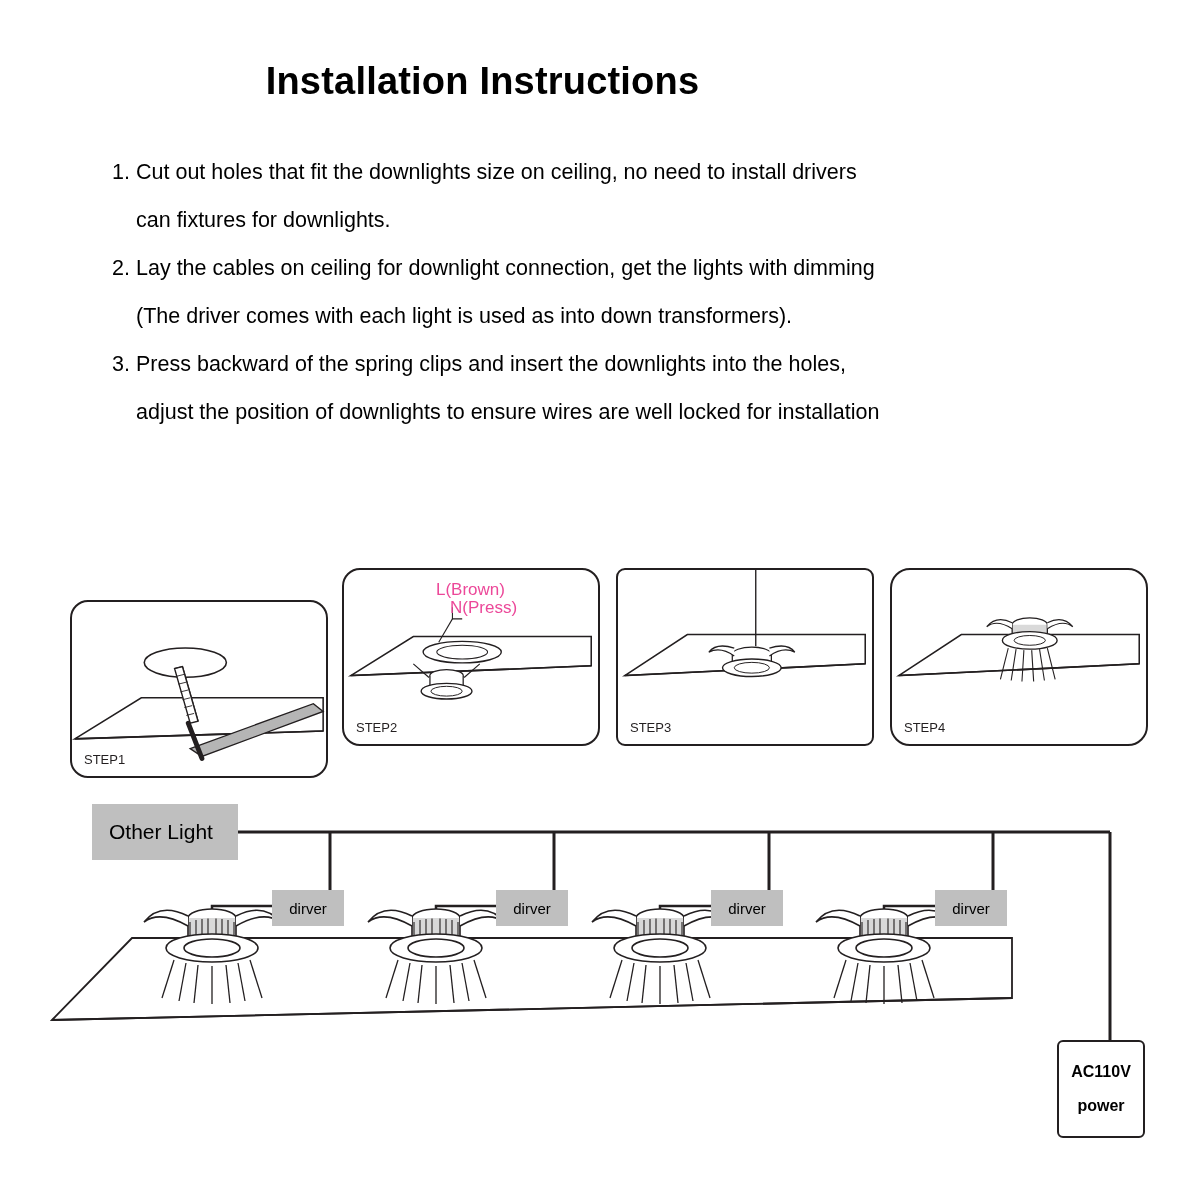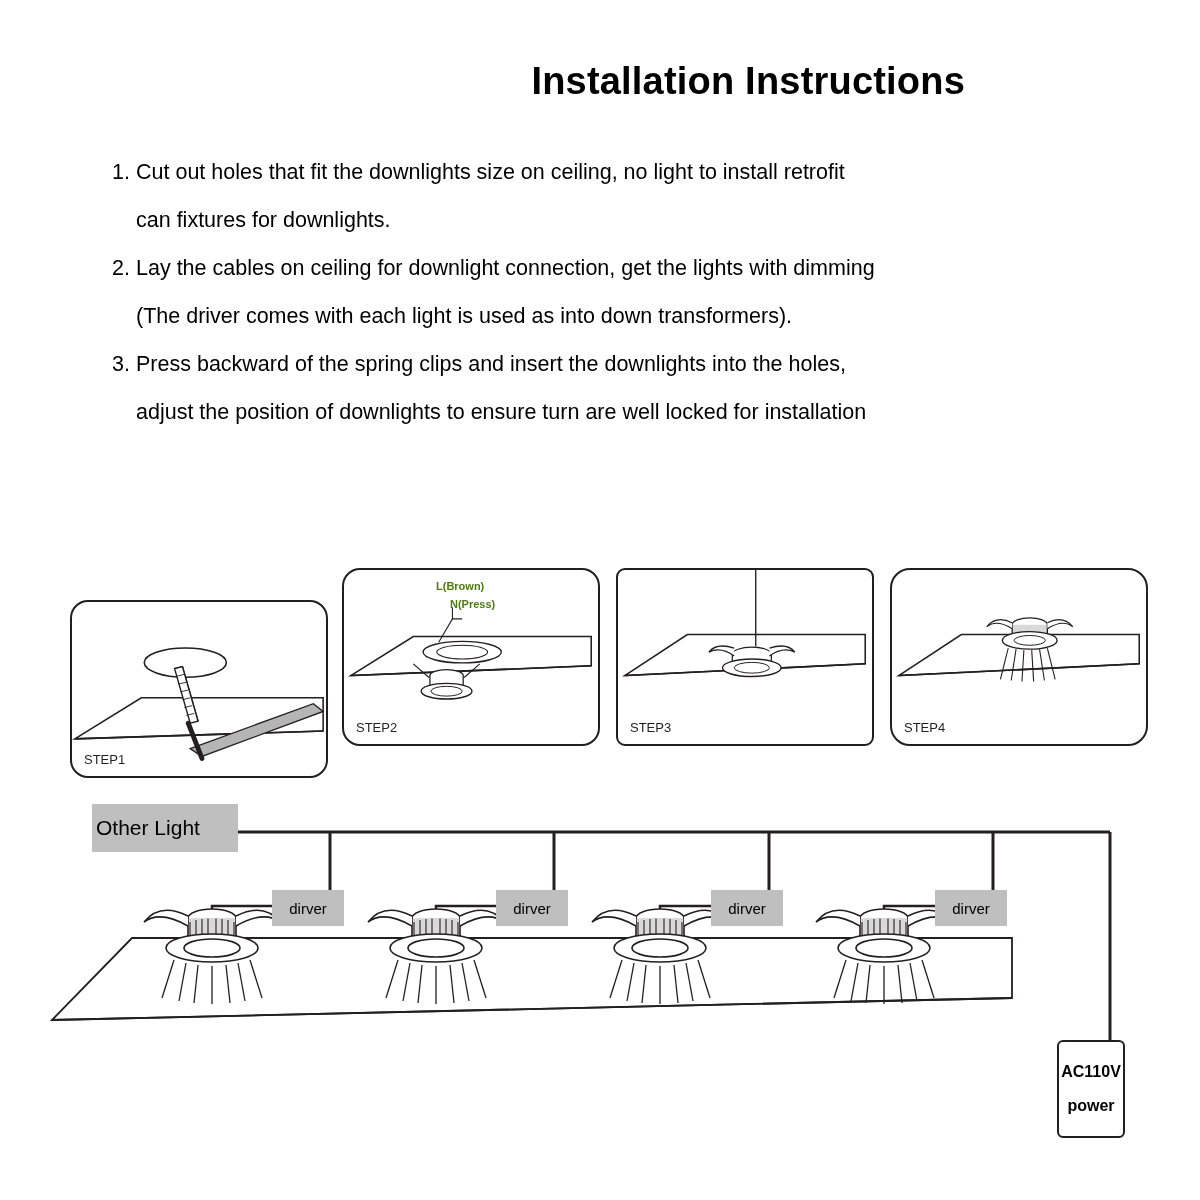--- a/index.html
+++ b/index.html
@@ -20,21 +20,21 @@
     width: 1200px;
     height: 1200px;
   }
 
   
   .title {
     position: absolute;
     top: 60px;
     left: 0;
     width: 965px;
-    text-align: right;
+    text-align: center;
     font-size: 38px;
     font-weight: bold;
     letter-spacing: 0.2px;
   }
 
   
   .instructions {
     position: absolute;
     top: 148px;
     left: 96px;
@@ -82,24 +82,23 @@
   .step-box:nth-child(4) { left: 820px; border-radius: 20px; }
   .step-label {
     position: absolute;
     left: 12px;
     bottom: 9px;
     font-size: 13px;
     color: #231f20;
   }
   .wire-label {
     position: absolute;
-    font-size: 11px;
-    color: #4d7c0f;
+    font-size: 17px;
+    color: #ec4899;
     white-space: nowrap;
-    font-weight: bold;
   }
   .svg-fill { width: 100%; height: 100%; display: block; }
 
   
   .wiring {
     position: absolute;
     top: 770px;
     left: 0;
     width: 1200px;
     height: 420px;
@@ -111,40 +110,40 @@
     font-size: 16px;
     display: flex;
     align-items: center;
     justify-content: center;
     box-sizing: border-box;
   }
   .other-light {
     left: 92px;
     top: 34px;
     width: 146px;
-    height: 48px;
+    height: 56px;
     font-size: 21px;
     justify-content: flex-start;
-    padding-left: 4px;
+    padding-left: 17px;
   }
   .driver-box {
     width: 72px;
     height: 36px;
     font-size: 15px;
     top: 120px;
   }
   .d1 { left: 272px; }
   .d2 { left: 496px; }
   .d3 { left: 711px; }
   .d4 { left: 935px; }
   .ac-box {
     position: absolute;
     left: 1057px;
     top: 270px;
-    width: 68px;
+    width: 88px;
     height: 98px;
     border: 2px solid #231f20;
     border-radius: 6px;
     box-sizing: border-box;
     background: #fff;
     display: flex;
     flex-direction: column;
     align-items: center;
     justify-content: center;
     font-size: 16px;
@@ -155,33 +154,33 @@
 </head>
 <body>
 
 <div id="page">
 
   <div class="title">Installation Instructions</div>
 
   <div class="instructions">
 
     <div class="step-row">
-      <span class="step-num">1.</span><span>Cut out holes that fit the downlights size on ceiling, no light to install retrofit</span>
+      <span class="step-num">1.</span><span>Cut out holes that fit the downlights size on ceiling, no need to install drivers</span>
     </div>
     <div class="step-cont">can fixtures for downlights.</div>
 
     <div class="step-row">
       <span class="step-num">2.</span><span>Lay the cables on ceiling for downlight connection, get the lights with dimming</span>
     </div>
     <div class="step-cont">(The driver comes with each light is used as into down transformers).</div>
 
     <div class="step-row">
       <span class="step-num">3.</span><span>Press backward of the spring clips and insert the downlights into the holes,</span>
     </div>
-    <div class="step-cont">adjust the position of downlights to ensure turn are well locked for installation</div>
+    <div class="step-cont">adjust the position of downlights to ensure wires are well locked for installation</div>
 
   </div>
 
   <div class="steps-row">
 
     <div class="step-box">
       <svg class="svg-fill" viewBox="0 0 258 178">
 
         <path d="M2 140 L70 98 L256 98 L256 132 Z" fill="#ffffff" stroke="#231f20" stroke-width="1.6"></path>
         <path d="M2 140 L256 132" fill="none" stroke="#231f20" stroke-width="1.6"></path>

